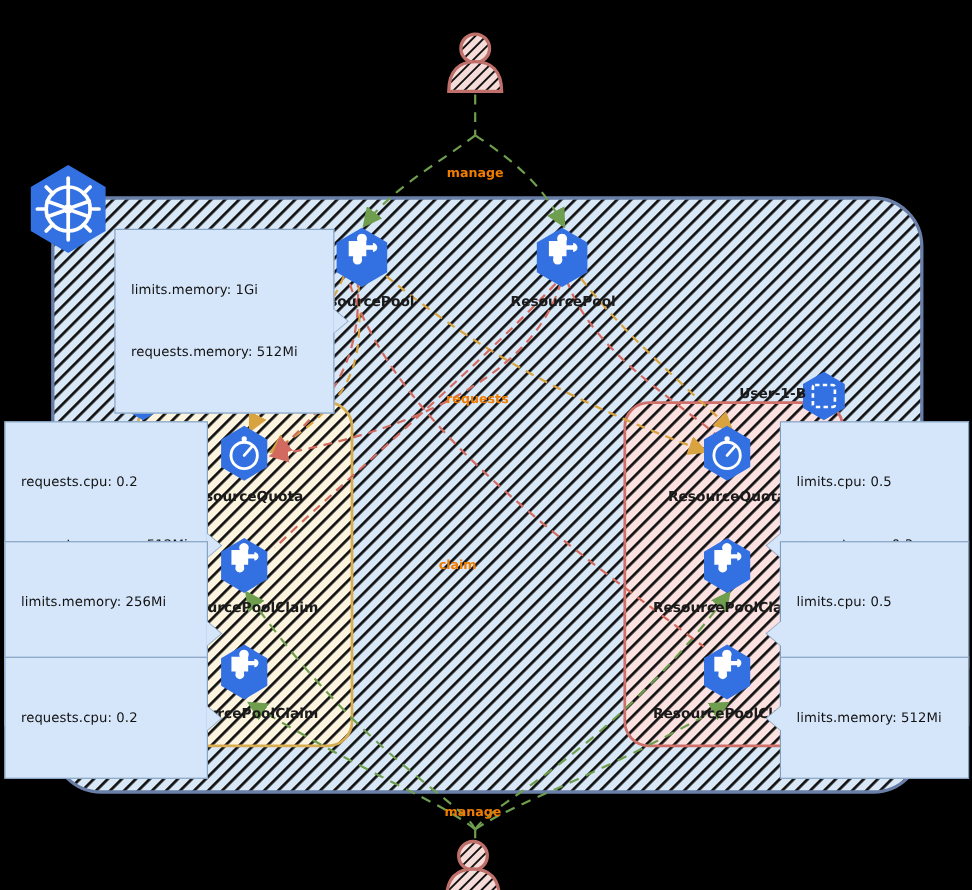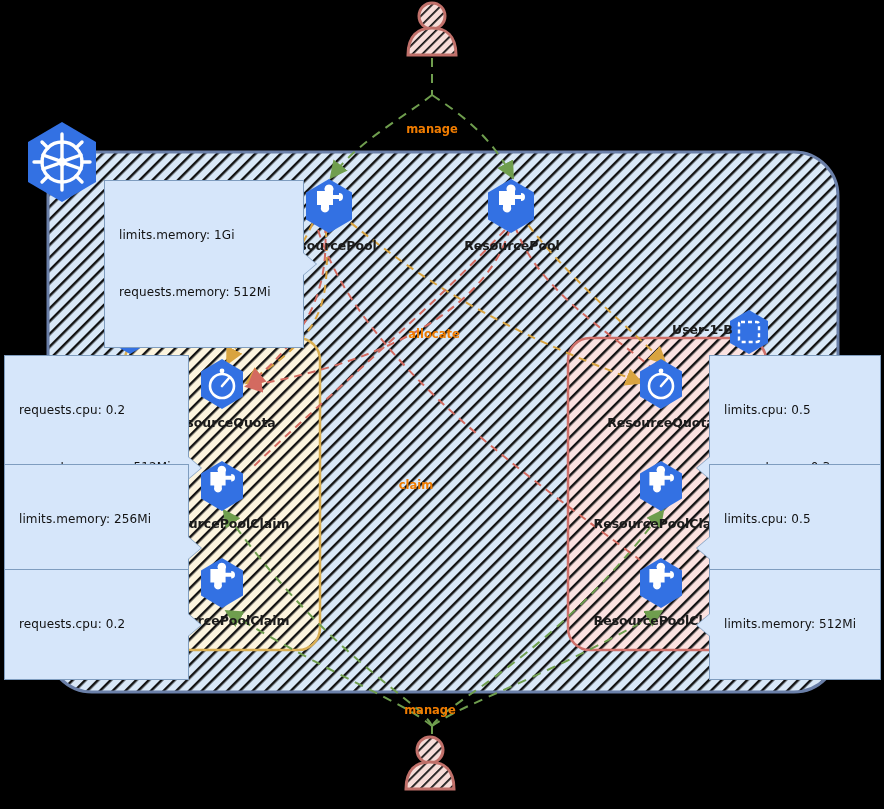--- a/index.html
+++ b/index.html
@@ -1,20 +1,20 @@
 <!DOCTYPE html>
 <html><head>
 <meta charset="utf-8">
 <style>
   html,body{margin:0;padding:0;background:#000;}
   body{
     width:884px;height:809px;position:relative;overflow:hidden;
     font-family:"DejaVu Sans","Liberation Sans",sans-serif;
   }
-  #stage{position:absolute;inset:0;width:884px;height:690px;}
+  #stage{position:absolute;inset:0;width:884px;height:690px;margin-top:28px;}
   svg#diagram{position:absolute;left:0;top:0;width:884px;height:809px;display:block;}
 
   
   .callout{
     position:absolute;
     background:#d6e6fa;
     border:1px solid #7f9dbf;
     color:#111;
     font-size:12px;
     line-height:19px;
@@ -222,21 +222,21 @@
       <path d="M-4,-14 a4.3,4.3 0 1,1 7.6,0 l0,3.8 l5.6,0 l0,-1.8 a3.8,3.8 0 1,1 0,7.6 l0,-1.8 l-5.6,0 l0,5.6 l-3.8,0 l0,1.8 a4,4 0 1,1 -7.6,0 l0,-1.8 l-3.8,0 l0,-13.4 Z" fill="#fff"></path>
     </g>
     <g transform="translate(661,583)">
       <path d="M0,-25 L21,-12.5 L21,12.5 L0,25 L-21,12.5 L-21,-12.5 Z" fill="#3371e3"></path>
       <path d="M-4,-14 a4.3,4.3 0 1,1 7.6,0 l0,3.8 l5.6,0 l0,-1.8 a3.8,3.8 0 1,1 0,7.6 l0,-1.8 l-5.6,0 l0,5.6 l-3.8,0 l0,1.8 a4,4 0 1,1 -7.6,0 l0,-1.8 l-3.8,0 l0,-13.4 Z" fill="#fff"></path>
     </g>
   </svg>
 
   <div class="edgelabel" style="left:432px;top:122px;">manage</div>
   <div class="edgelabel" style="left:430px;top:703px;">manage</div>
-  <div class="edgelabel" style="left:434px;top:327px;">allocate</div>
+  <div class="edgelabel" style="left:434px;top:327px;">requests</div>
   <div class="edgelabel" style="left:416px;top:478px;">claim</div>
 
   <div class="nodelabel" style="left:329px;top:238px;">ResourcePool</div>
   <div class="nodelabel" style="left:512px;top:238px;">ResourcePool</div>
 
   <div class="nslabel" style="left:155px;top:322px;">User-1-A</div>
   <div class="nslabel" style="left:672px;top:322px;">User-1-B</div>
 
   <div class="nodelabel" style="left:222px;top:415px;">ResourceQuota</div>
   <div class="nodelabel" style="left:222px;top:516px;">ResourcePoolClaim</div>

